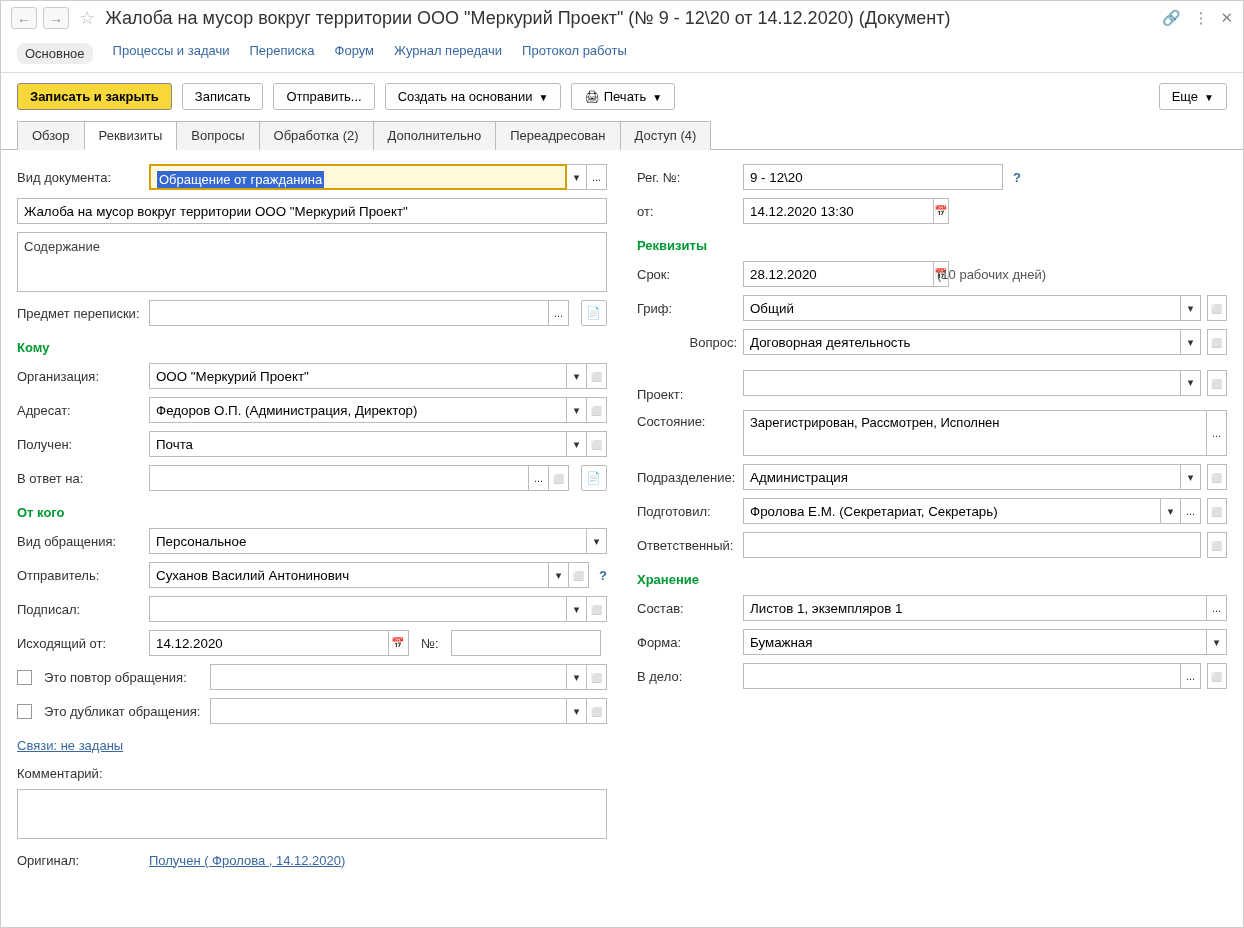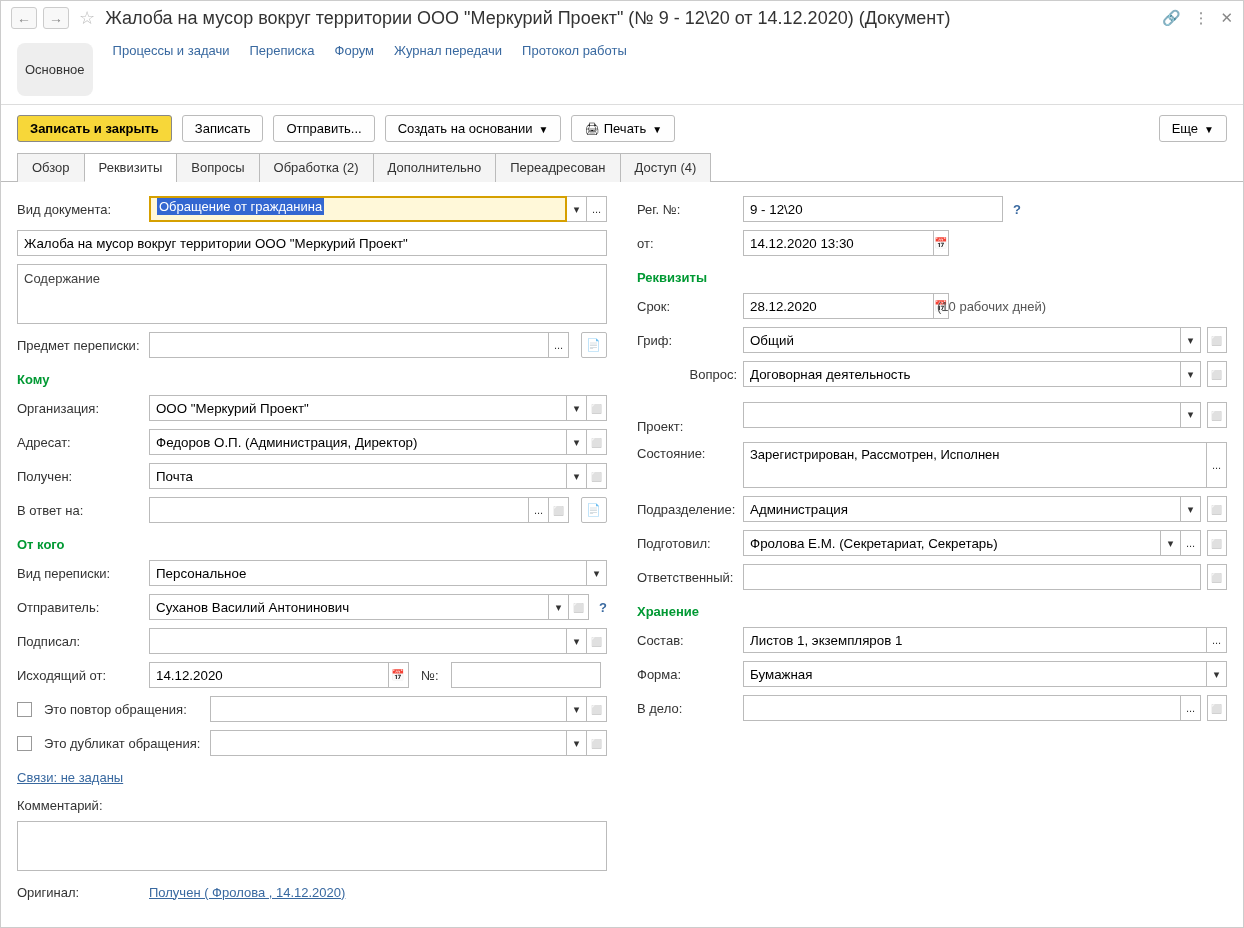--- a/index.html
+++ b/index.html
@@ -6,21 +6,21 @@
 body { font-family: Arial, sans-serif; font-size: 13px; color: #333; background: #fff; }
 .window { border: 1px solid #ccc; width: 1244px; height: 928px; display: flex; flex-direction: column; }
 .titlebar { display: flex; align-items: center; padding: 6px 10px; gap: 6px; }
 .nav-btn { width: 26px; height: 22px; border: 1px solid #ccc; background: #f8f8f8; border-radius: 3px; display: inline-flex; align-items: center; justify-content: center; cursor: pointer; font-size: 14px; color: #888; }
 .star-icon { font-size: 18px; color: #bbb; margin: 0 4px; }
 .title-text { font-size: 18px; flex: 1; }
 .title-actions { display: flex; gap: 12px; align-items: center; color: #888; }
 .title-actions span { cursor: pointer; font-size: 15px; }
 .linkbar { display: flex; gap: 20px; padding: 8px 16px; border-bottom: 1px solid #ddd; }
 .linkbar a { color: #3969a0; text-decoration: none; cursor: pointer; }
-.linkbar a.active { background: #eee; color: #333; padding: 19px 8px; border-radius: 8px; }
+.linkbar a.active { background: #eee; color: #333; padding: 3px 8px; border-radius: 8px; }
 .toolbar { display: flex; gap: 10px; padding: 10px 16px; align-items: center; }
 .btn { border: 1px solid #bbb; background: #fefefe; border-radius: 3px; padding: 5px 12px; cursor: pointer; font-size: 13px; }
 .btn-primary { background: #f7d739; border-color: #888; font-weight: bold; }
 .btn .caret { margin-left: 6px; font-size: 10px; }
 .toolbar-right { margin-left: auto; }
 .tabbar { display: flex; padding: 0 16px; border-bottom: 1px solid #bbb; }
 .tab { padding: 6px 14px; border: 1px solid #bbb; border-bottom: none; background: #f4f4f4; cursor: pointer; margin-right: -1px; position: relative; top: 1px; }
 .tab.active { background: #fff; border-bottom: 1px solid #fff; }
 .content { flex: 1; padding: 14px 16px; display: flex; gap: 30px; overflow: auto; }
 .col { flex: 1; display: flex; flex-direction: column; gap: 8px; }
@@ -90,21 +90,21 @@
     <div class="tab">Переадресован</div>
     <div class="tab">Доступ (4)</div>
   </div>
 
   <div class="content">
 
     <div class="col">
       <div class="row">
         <span class="lbl">Вид документа:</span>
         <div class="field">
-          <div class="inp inp-highlight" style="display:flex;align-items:flex-start;">
+          <div class="inp inp-highlight" style="display:flex;align-items:flex-end;">
               <span class="seltext">Обращение от гражданина</span>
             </div>
           <span class="smbtn">▾</span>
           <span class="smbtn">...</span>
         </div>
       </div>
       <div class="row">
           <input class="fullinp" value="Жалоба на мусор вокруг территории ООО &quot;Меркурий Проект&quot;" style="">
         </div>
       <div class="textarea">Содержание</div>
@@ -156,21 +156,21 @@
             <span class="smbtn">...</span>
             <span class="smbtn">
               <span class="open-icon"></span>
             </span>
           </div>
         <span class="iconbtn copy-icon"></span>
       </div>
 
       <div class="section-lbl">От кого</div>
       <div class="row">
-        <span class="lbl">Вид переписки:</span>
+        <span class="lbl">Вид обращения:</span>
         <div class="field">
             <input class="inp" value="Персональное" style="">
             <span class="smbtn">▾</span>
           </div>
       </div>
       <div class="row">
         <span class="lbl">Отправитель:</span>
         <div class="field">
             <input class="inp" value="Суханов Василий Антонинович" style="">
             <span class="smbtn">▾</span>

